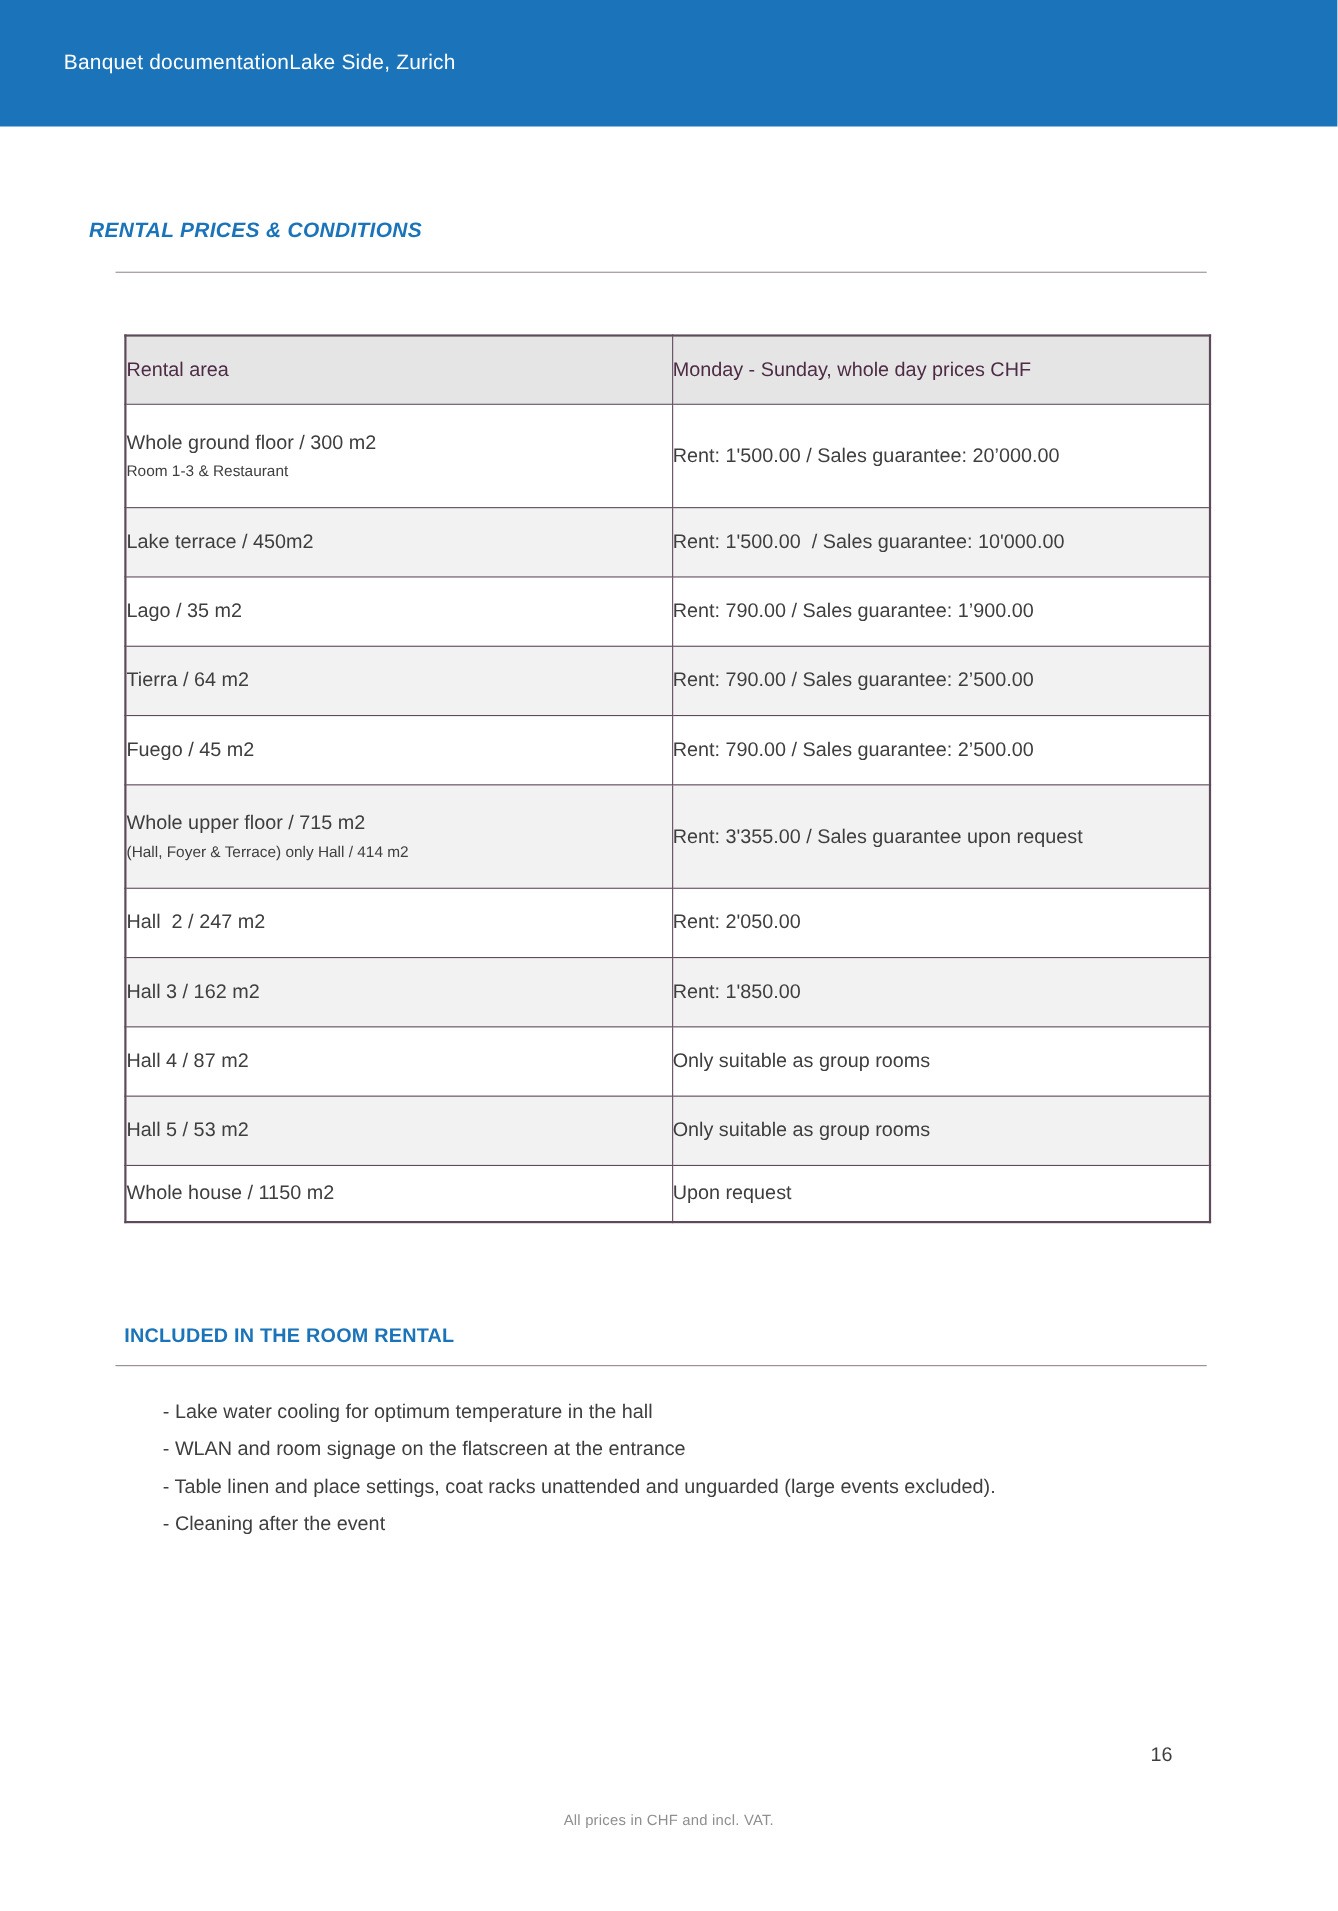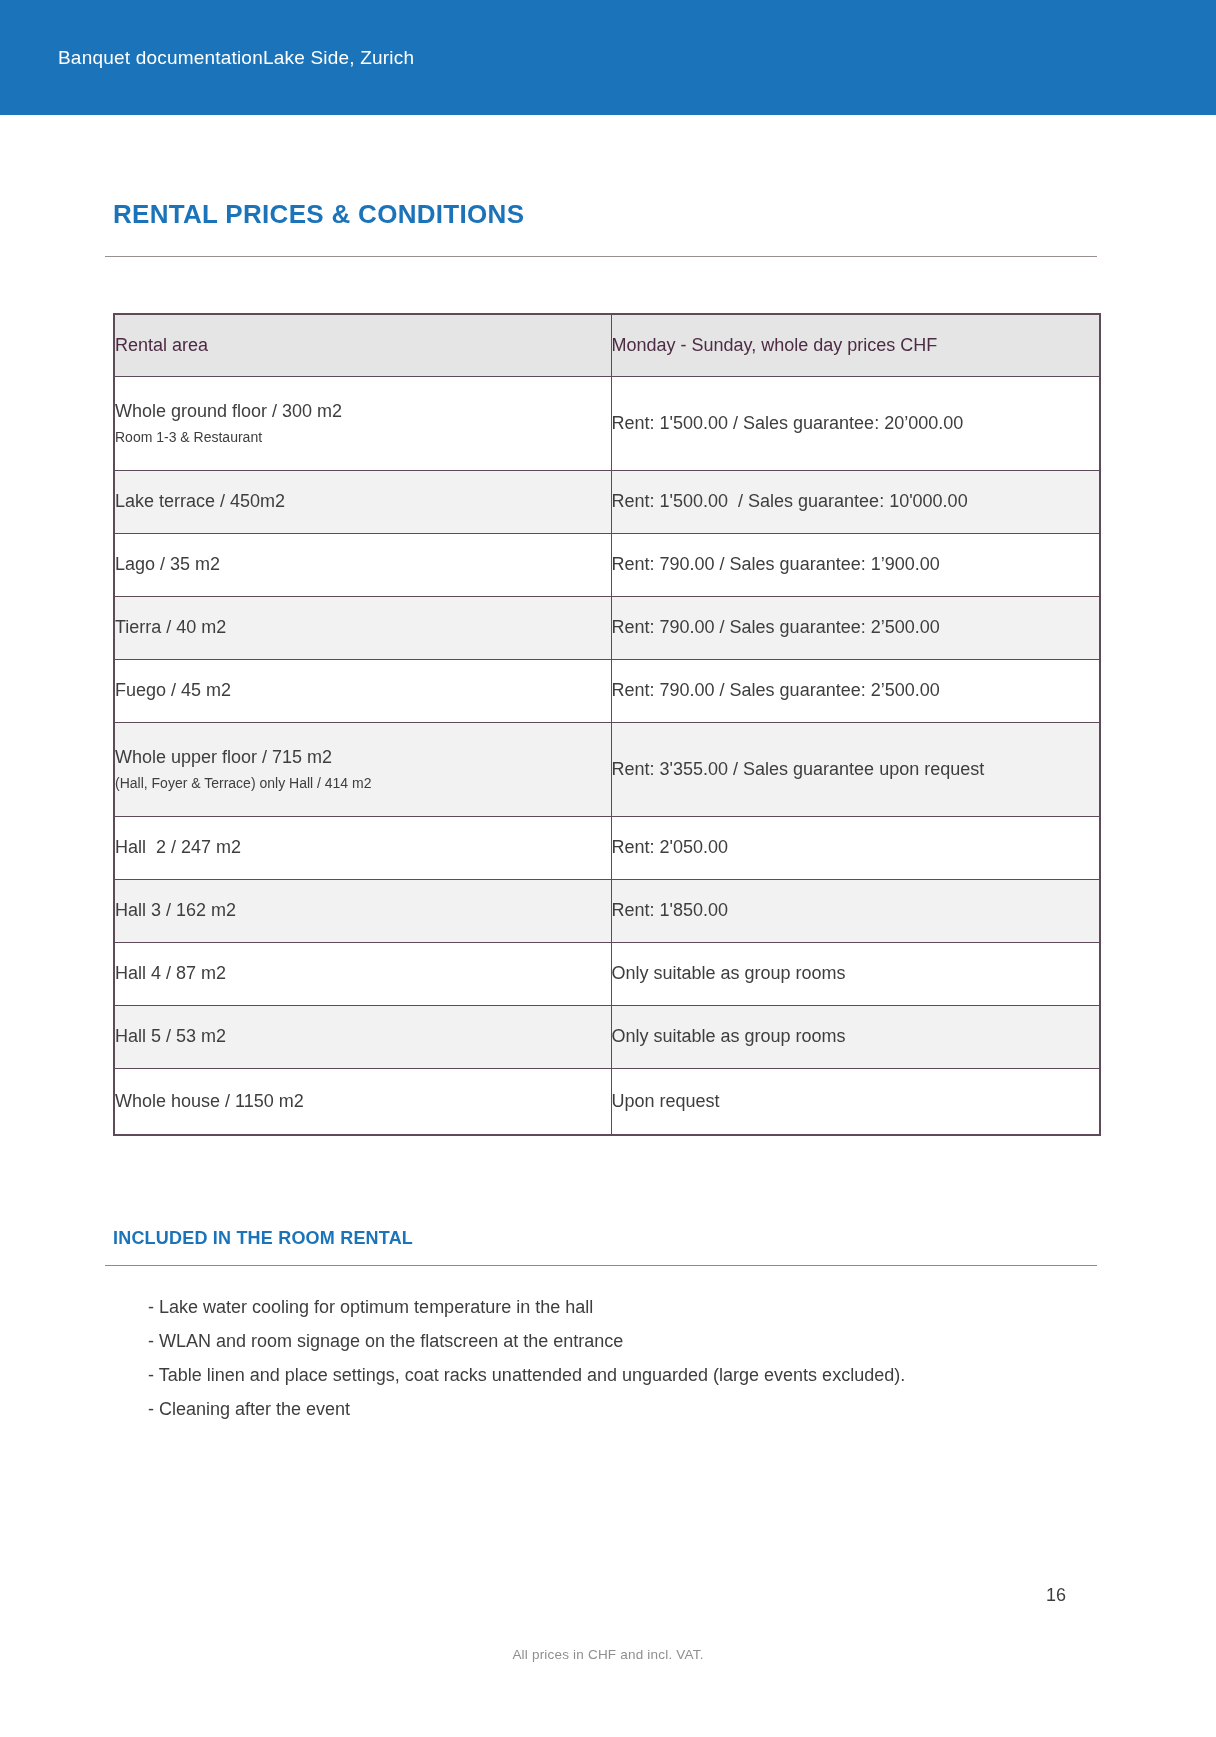--- a/index.html
+++ b/index.html
@@ -19,25 +19,26 @@
     display: flex;
     align-items: center;
     padding: 0 56px 0 58px;
     color: #ffffff;
     font-size: 19px;
     letter-spacing: 0.2px;
   }
 
   
   .doc-title {
-    margin: 84px 0 0 113px;
-    font-size: 26px;
+    margin: 84px 0 0 81px;
+    font-size: 19px;
     font-weight: 700;
     color: #1b74b9;
     letter-spacing: 0.3px;
+    font-style: italic;
   }
   .rule {
     margin: 26px 0 0 105px;
     width: 992px;
     height: 0;
     border: none;
     border-top: 1px solid #97908f;
   }
   .rule.sec { margin-top: 16px; border-top-color: #95878c; }
 
@@ -60,21 +61,21 @@
   tr.head-row td {
     background: #e5e5e5;
     height: 62px;
     color: #4d2b45;
     font-size: 18px;
   }
   tr.row-shade td { background: #f3f2f3; }
   tr.row-plain td { background: #ffffff; }
   tr.h-std  td { height: 63px; }
   tr.h-tall td { height: 94px; }
-  tr.h-last td { height: 67px; }
+  tr.h-last td { height: 52px; }
   .cell-text { white-space: pre-wrap; }
   .sub-label {
     display: block;
     margin-top: 7px;
     font-size: 14px;
     color: #3e3e3e;
     white-space: pre-wrap;
   }
 
   
@@ -145,21 +146,21 @@
     </tr>
     <tr class="row-shade h-std">
       <td class="area-cell"><span class="cell-text">Lake terrace / 450m2</span></td>
       <td class="price-cell"><span class="cell-text">Rent: 1'500.00  / Sales guarantee: 10'000.00</span></td>
     </tr>
     <tr class="row-plain h-std">
       <td class="area-cell"><span class="cell-text">Lago / 35 m2</span></td>
       <td class="price-cell"><span class="cell-text">Rent: 790.00 / Sales guarantee: 1’900.00</span></td>
     </tr>
     <tr class="row-shade h-std">
-      <td class="area-cell"><span class="cell-text">Tierra / 40 m2</span></td>
+      <td class="area-cell"><span class="cell-text">Tierra / 64 m2</span></td>
       <td class="price-cell"><span class="cell-text">Rent: 790.00 / Sales guarantee: 2’500.00</span></td>
     </tr>
     <tr class="row-plain h-std">
       <td class="area-cell"><span class="cell-text">Fuego / 45 m2</span></td>
       <td class="price-cell"><span class="cell-text">Rent: 790.00 / Sales guarantee: 2’500.00</span></td>
     </tr>
     <tr class="row-shade h-tall">
       <td class="area-cell">
         <span class="cell-text">Whole upper floor / 715 m2</span>
         <span class="sub-label">(Hall, Foyer &amp; Terrace) only Hall / 414 m2</span>

